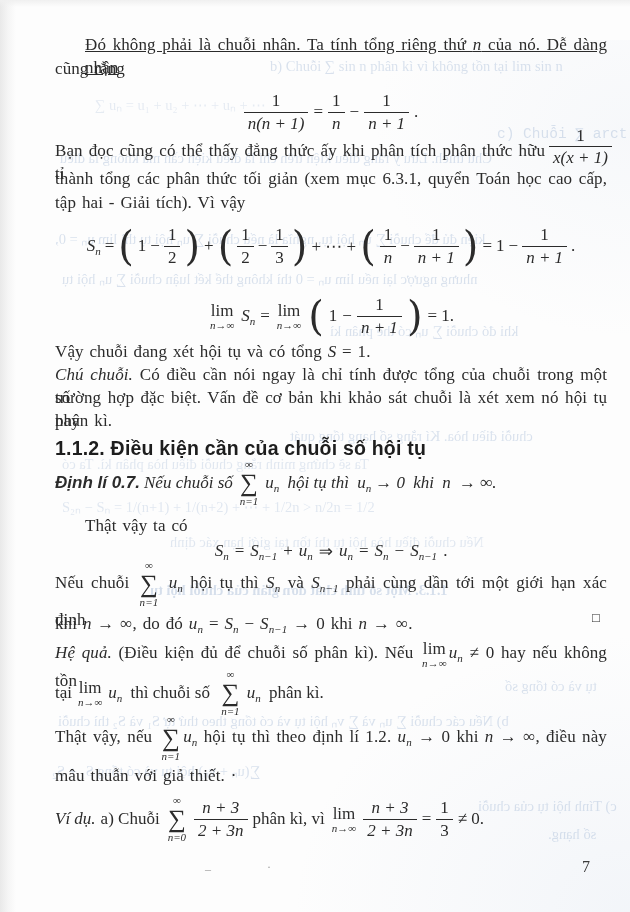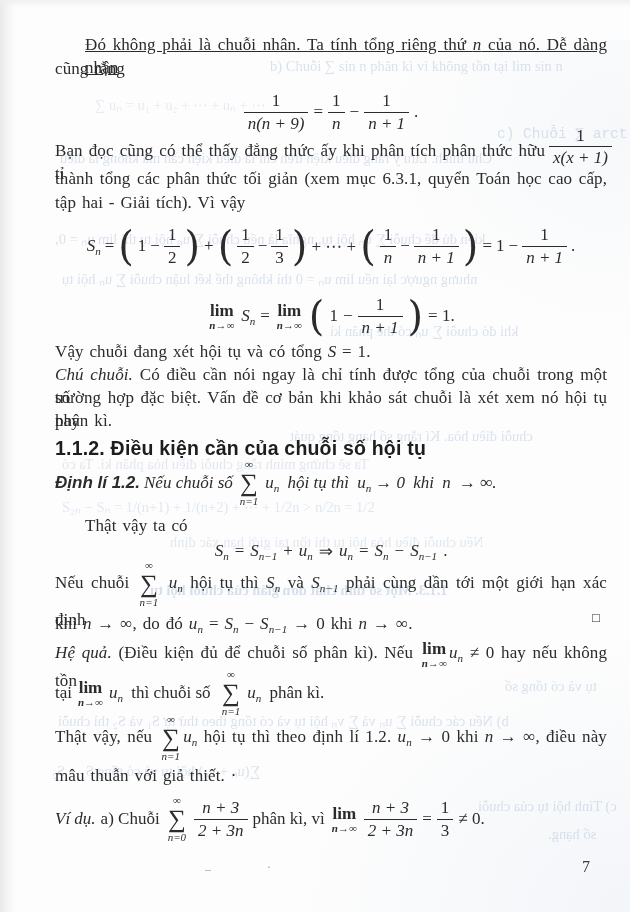--- a/index.html
+++ b/index.html
@@ -34,21 +34,21 @@
   .frac{ display:inline-block; text-align:center; vertical-align:middle;
          font-size:17px; line-height:1.12; }
   .frac .num{ display:block; padding:0 4px 1px; }
   .frac .den{ display:block; border-top:1.2px solid #2b2b2b; padding:1px 4px 0; }
   .sum{ display:inline-flex; flex-direction:column; align-items:center;
         vertical-align:middle; line-height:1; margin:0 3px; }
   .sum .top{ font-size:11px; margin-bottom:1px; }
   .sum .sig{ font-size:25px; line-height:.95; }
   .sum .bot{ font-size:11px; font-style:italic; margin-top:1px; }
   .lim{ display:inline-flex; flex-direction:column; align-items:center;
-        vertical-align:middle; line-height:1; margin:0 2px;font-weight:bold; }
+        vertical-align:middle; line-height:1; margin:0 2px; }
   .lim .top{ font-size:17px; }
   .lim .bot{ font-size:11px; font-style:italic; margin-top:1px; }
   .fx{ position:absolute; left:55px; width:552px; display:flex; align-items:center;
        justify-content:center; gap:5px; font-size:17px; white-space:pre; }
   .fx-left{ justify-content:flex-start; }
   .bp{ font-size:40px; font-weight:300; line-height:0; transform:scaleY(1.02);
        font-family:"DejaVu Serif", serif; }
 
   .heading{ position:absolute; left:55px; top:437px;
     font-family:"Liberation Sans", sans-serif; font-weight:700;
@@ -113,21 +113,21 @@
   <span class="bleed b17 mir">số hạng.</span>
 
   <div class="tl just indent" style="top:33px">
     <span>Đó không phải là chuỗi nhân. Ta tính tổng riêng thứ </span><span class="it">n</span><span> của nó. Dễ dàng nhận</span>
   </div>
   <div class="tl" style="top:57px">
     <span>cũng  rằng</span>
   </div>
 
   <div class="fx" style="top:88px;height:48px">
-    <span class="frac"><span class="num">1</span><span class="den it">n(n + 9)</span></span>
+    <span class="frac"><span class="num">1</span><span class="den it">n(n + 1)</span></span>
     <span>=</span>
     <span class="frac"><span class="num">1</span><span class="den it">n</span></span>
     <span>−</span>
     <span class="frac"><span class="num">1</span><span class="den it">n + 1</span></span>
     <span>.</span>
   </div>
 
   <div class="tl just" style="top:139px;width:490px">
     <span>Bạn đọc cũng có thể thấy đẳng thức ấy khi phân tích phân thức hữu tỉ</span>
   </div>
@@ -193,21 +193,21 @@
   <div class="tl just" style="top:386px">
     <span>trường hợp đặc biệt. Vấn đề cơ bản khi khảo sát chuỗi là xét xem nó hội tụ hay</span>
   </div>
   <div class="tl" style="top:409px">
     <span>phân kì.</span>
   </div>
 
   <div class="heading">1.1.2. Điều kiện cần của chuỗi số hội tụ</div>
 
   <div class="fx fx-left" style="top:458px;height:50px;gap:4px">
-    <span class="lbl-sans">Định lí 1.2.</span>
+    <span class="lbl-sans">Định lí 0.7.</span>
     <span class="it">Nếu chuỗi số</span>
     <span class="sum"><span class="top">∞</span><span class="sig">∑</span><span class="bot">n=1</span></span>
     <span class="grp"><span class="it">u</span><sub>n</sub></span>
     <span class="it"> hội tụ thì </span>
     <span class="grp"><span class="it">u</span><sub>n</sub></span>
     <span class="it">→ 0</span>
     <span class="it"> khi </span>
     <span class="it">n</span>
     <span class="it"> → ∞.</span>
   </div>

